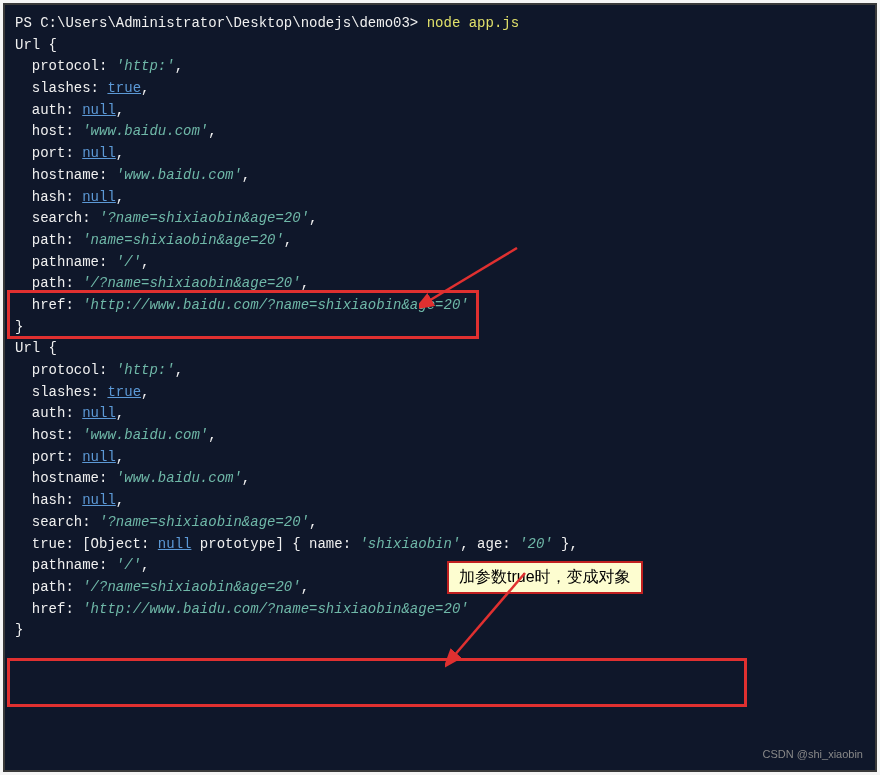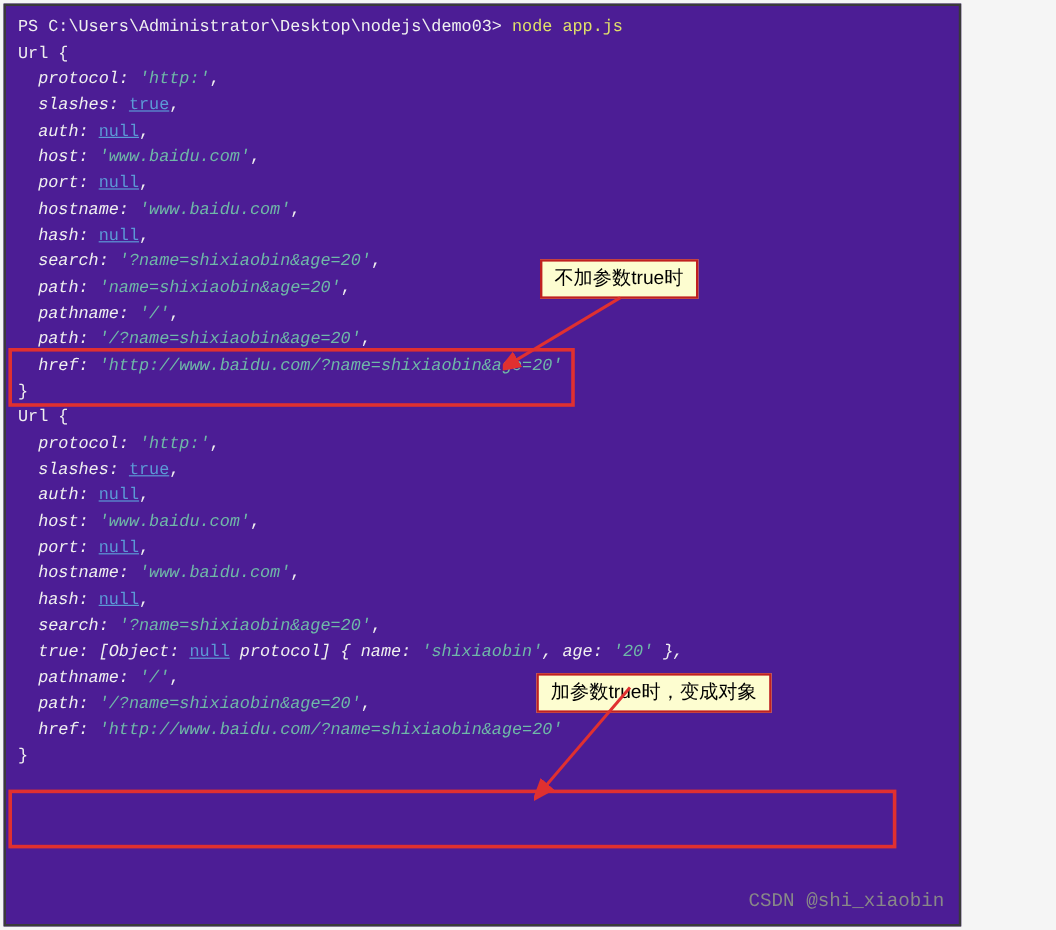--- a/index.html
+++ b/index.html
@@ -7,35 +7,35 @@
     margin: 0;
     padding: 3px;
     background: #f5f5f5;
     font-family: Consolas, "Courier New", monospace;
     font-size: 14px;
     position: relative;
     width: 880px;
     height: 775px;
   }
   .terminal {
-    background: #4c1d95;
+    background: #0f172a;
     padding: 8px 10px;
-    width: 798px;
+    width: 874px;
     height: 769px;
     position: relative;
     border: 2px solid #3a3a3a;
   }
   .line {
     white-space: pre;
     line-height: 1.55;
     color: #f0f0f0;
   }
   .prompt { color: #f0f0f0; }
   .cmd { color: #e0e06a; }
-  .white { color: #f0f0f0; font-style: italic; }
+  .white { color: #f0f0f0; }
   .str { color: #6fb8a8; font-style: italic; }
   .bool { color: #5c99d6; text-decoration: underline; }
   .highlight-box {
     position: absolute;
     border: 3px solid #e03030;
     background: transparent;
     pointer-events: none;
   }
   .annotation {
     position: absolute;
@@ -49,22 +49,22 @@
   }
   .arrow {
     position: absolute;
     pointer-events: none;
   }
   .watermark {
     position: absolute;
     right: 12px;
     bottom: 10px;
     color: #888;
-    font-family: Liberation Mono, monospace;
-    font-size: 16px;
+    font-family: Liberation Sans, sans-serif;
+    font-size: 11px;
   }
 </style>
 </head>
 <body>
 
 <div class="terminal">
   <div class="line"><span class="prompt">PS C:\Users\Administrator\Desktop\nodejs\demo03&gt; </span><span class="cmd">node app.js</span></div>
   <div class="line">Url {</div>
   <div class="line"><span class="white">  protocol: </span><span class="str">'http:'</span><span>,</span></div>
   <div class="line"><span class="white">  slashes: </span><span class="bool">true</span><span>,</span></div>
@@ -81,30 +81,29 @@
   <div class="line">}</div>
   <div class="line">Url {</div>
   <div class="line"><span class="white">  protocol: </span><span class="str">'http:'</span><span>,</span></div>
   <div class="line"><span class="white">  slashes: </span><span class="bool">true</span><span>,</span></div>
   <div class="line"><span class="white">  auth: </span><span class="bool">null</span><span>,</span></div>
   <div class="line"><span class="white">  host: </span><span class="str">'www.baidu.com'</span><span>,</span></div>
   <div class="line"><span class="white">  port: </span><span class="bool">null</span><span>,</span></div>
   <div class="line"><span class="white">  hostname: </span><span class="str">'www.baidu.com'</span><span>,</span></div>
   <div class="line"><span class="white">  hash: </span><span class="bool">null</span><span>,</span></div>
   <div class="line"><span class="white">  search: </span><span class="str">'?name=shixiaobin&amp;age=20'</span><span>,</span></div>
-  <div class="line"><span class="white">  true: [Object: </span><span class="bool">null</span><span class="white"> protocol] { name: </span><span class="str">'shixiaobin'</span><span class="white">, age: </span><span class="str">'20'</span><span class="white"> },</span></div>
+  <div class="line"><span class="white">  true: [Object: </span><span class="bool">null</span><span class="white"> prototype] { name: </span><span class="str">'shixiaobin'</span><span class="white">, age: </span><span class="str">'20'</span><span class="white"> },</span></div>
   <div class="line"><span class="white">  pathname: </span><span class="str">'/'</span><span>,</span></div>
   <div class="line"><span class="white">  path: </span><span class="str">'/?name=shixiaobin&amp;age=20'</span><span>,</span></div>
   <div class="line"><span class="white">  href: </span><span class="str">'http://www.baidu.com/?name=shixiaobin&amp;age=20'</span></div>
   <div class="line">}</div>
 
   <div class="highlight-box" style="left:2px; top:285px; width:472px; height:49px;"></div>
   <div class="highlight-box" style="left:2px; top:653px; width:740px; height:49px;"></div>
 
-  <div class="annotation" style="left:445px; top:211px;">不加参数true时</div>
   <div class="annotation" style="left:442px; top:536px;margin-top:20px;">加参数true时，变成对象</div>
 
   <svg class="arrow" style="left:414px; top:242px; width:120px; height:80px;">
     <defs>
         <marker id="ah1" markerWidth="10" markerHeight="10" refX="2" refY="3" orient="auto">
       <path d="M0,0 L0,6 L8,3 z" fill="#e03030"></path>
         </marker>
       </defs>
     <line x1="98" y1="1" x2="8" y2="55" stroke="#e03030" stroke-width="2.5" marker-end="url(#ah1)"></line>
   </svg>

